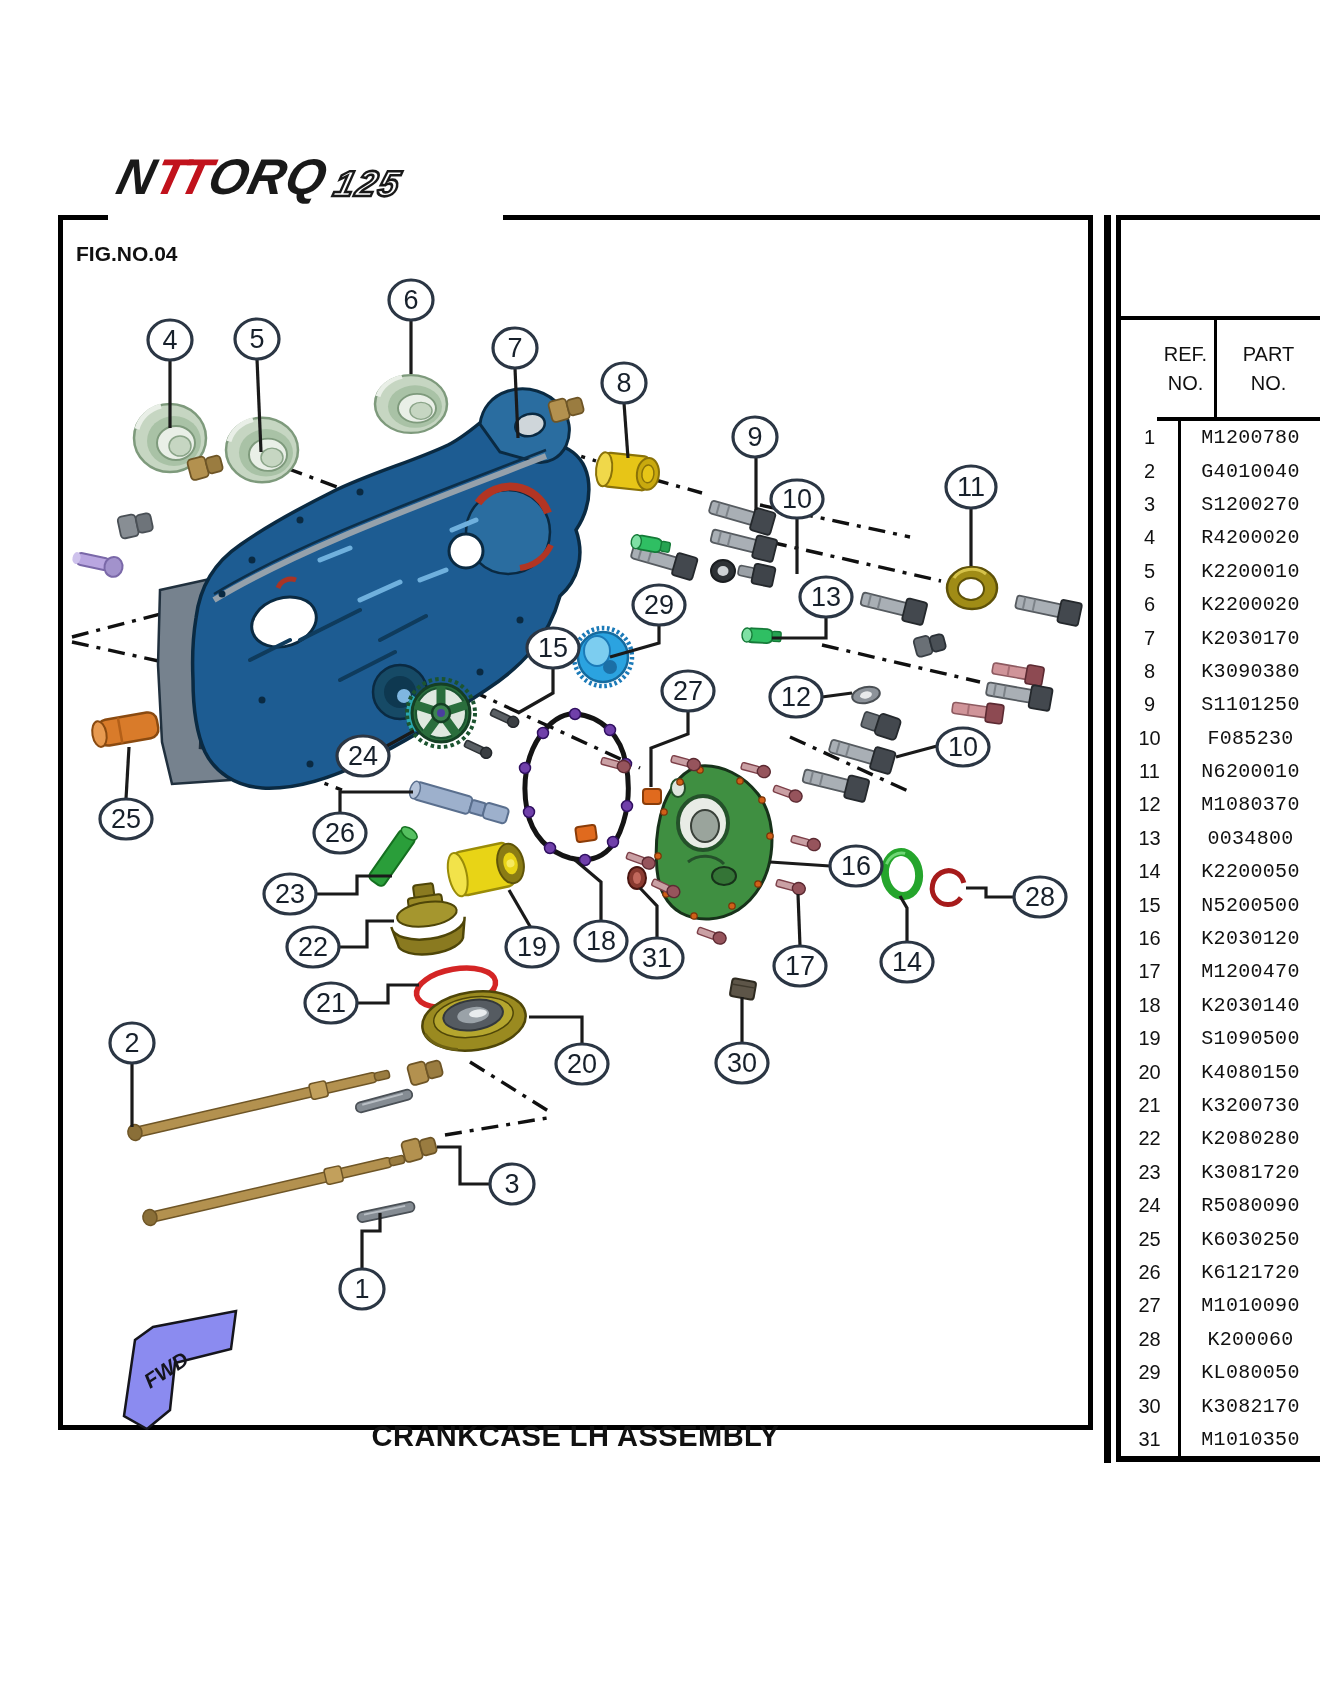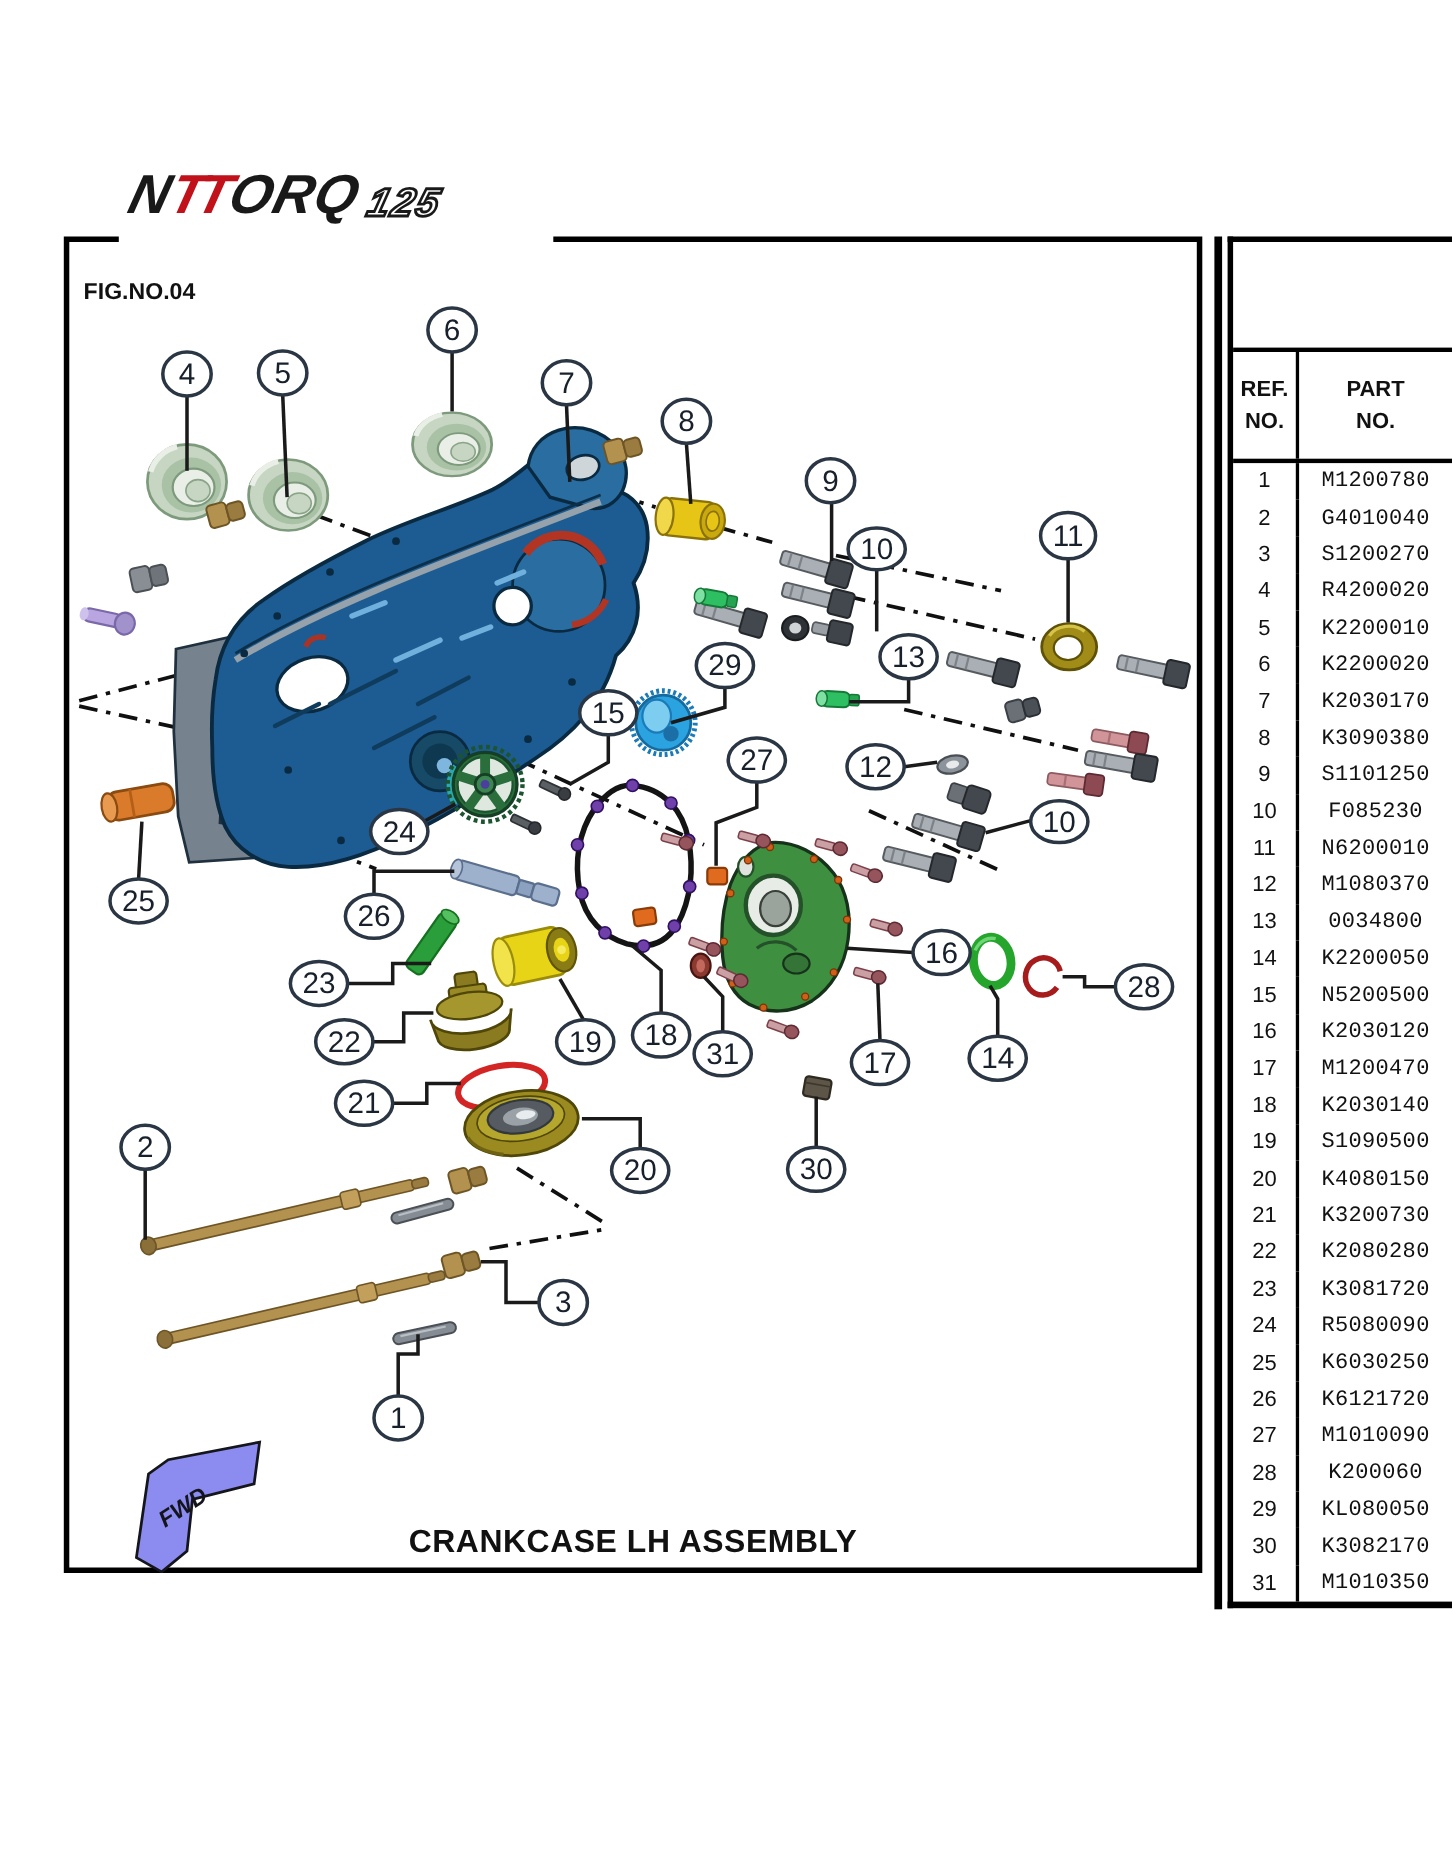--- a/index.html
+++ b/index.html
@@ -9,36 +9,36 @@
   .logo{position:absolute;left:112px;top:152px;z-index:3;background:#fff;padding:0 10px 4px 6px;
         display:flex;align-items:flex-end;transform:skewX(-14deg);white-space:nowrap;}
   .logo .word{font-size:50px;font-weight:700;font-style:italic;letter-spacing:1px;color:#191919;line-height:1;}
   .logo .accent{color:#c1121c;letter-spacing:-6px;margin-right:5px;}
   .logo .model{font-size:36px;font-weight:700;font-style:italic;line-height:1;margin-left:10px;
                color:#fff;-webkit-text-stroke:2.6px #191919;letter-spacing:2px;}
   .logo-mask{position:absolute;left:108px;top:208px;width:395px;height:14px;background:#fff;z-index:2;}
   
   .frame{position:absolute;left:58px;top:215px;width:1035px;height:1215px;
          border:5px solid #000;box-sizing:border-box;z-index:1;}
-  .fig-label{position:absolute;left:76px;top:254px;font-size:21px;font-weight:700;z-index:4;}
-  .diagram-title{position:absolute;left:58px;top:1386px;width:1035px;text-align:center;
+  .fig-label{position:absolute;left:76px;top:242px;font-size:21px;font-weight:700;z-index:4;}
+  .diagram-title{position:absolute;left:58px;top:1420px;width:1035px;text-align:center;
                  font-size:29px;font-weight:700;letter-spacing:.5px;z-index:4;}
   svg.diagram{position:absolute;left:58px;top:215px;width:1035px;height:1215px;z-index:2;}
   
   .callout ellipse{fill:#fff;stroke:#2b3644;stroke-width:3.2px;}
   .callout text{font-family:"Liberation Sans",sans-serif;font-size:27px;fill:#17202b;text-anchor:middle;}
   .leader{fill:none;stroke:#1a1a1a;stroke-width:3.2px;}
   .dash{fill:none;stroke:#101010;stroke-width:3.4px;stroke-dasharray:17 8 4 8;}
   .fwd-text{font-family:"Liberation Sans",sans-serif;font-size:21px;font-style:italic;font-weight:700;fill:#14141c;}
   
   .table-bar{position:absolute;left:1104px;top:215px;width:7px;height:1248px;background:#000;}
   .table-wrap{position:absolute;left:1116px;top:215px;width:204px;box-sizing:border-box;
               border-left:5px solid #000;border-top:5px solid #000;border-bottom:6px solid #000;}
   .t-blank{height:96px;border-bottom:4px solid #000;}
-  .t-header{display:flex;height:97px;border-bottom:4px solid #000;font-weight:700;font-size:20px;}
+  .t-header{display:flex;height:97px;border-bottom:4px solid #000;font-weight:400;font-size:20px;margin-left:36px;}
   .t-ref-h,.t-part-h{display:flex;align-items:center;justify-content:center;text-align:center;
                      white-space:pre-line;line-height:1.45;}
   .t-ref-h{width:57px;border-right:3px solid #000;}
   .t-part-h{flex:1;}
   .t-row{display:flex;height:33.4px;font-size:20px;}
   .t-ref{width:57px;border-right:3px solid #000;display:flex;align-items:center;justify-content:center;}
   .t-part{flex:1;display:flex;align-items:center;justify-content:center;letter-spacing:.3px;font-family:Liberation Mono, monospace;}
 </style>
 </head>
 <body>

